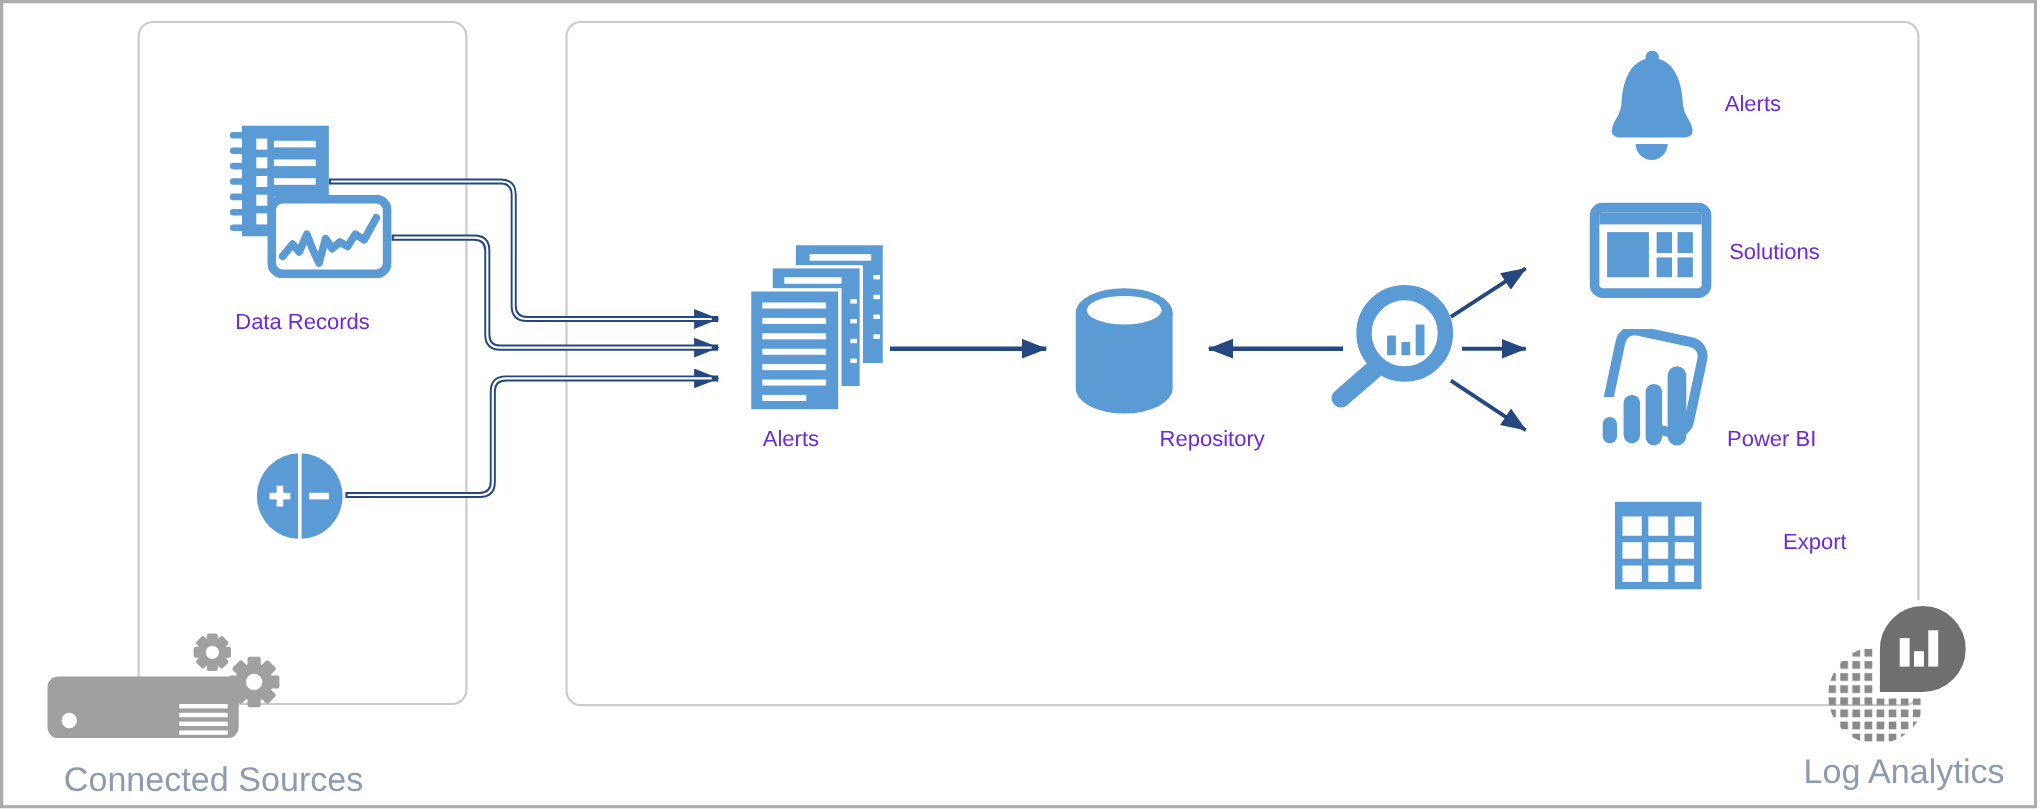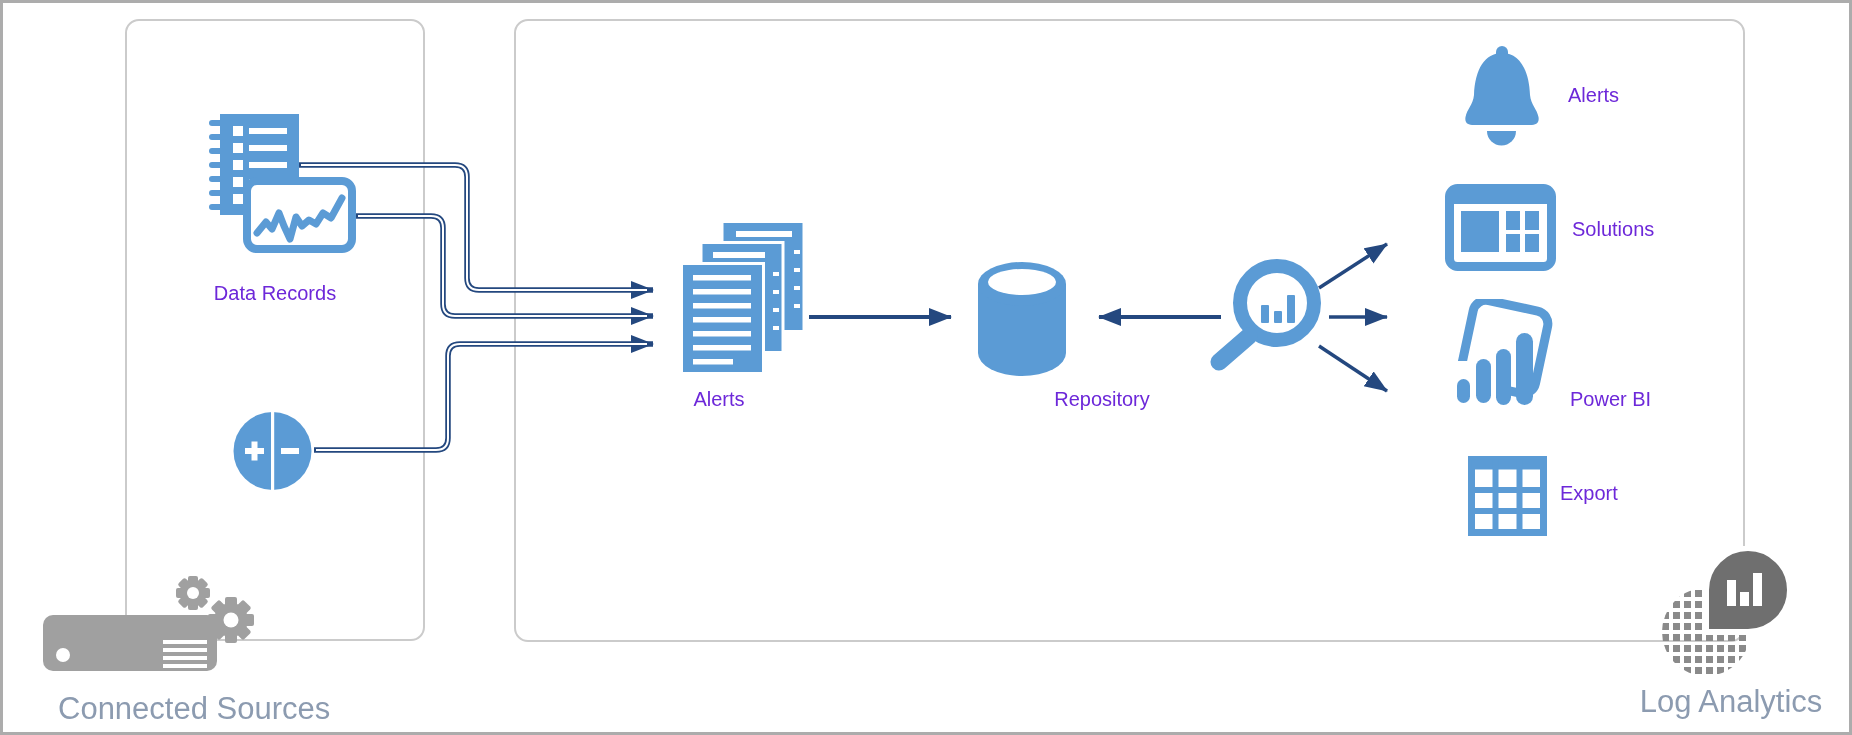--- a/index.html
+++ b/index.html
@@ -263,18 +263,18 @@
       </g>
     </svg>
   </div>
 
   <div class="node-label" style="left:172px;top:279px;width:200px;">Data Records</div>
   <div class="node-label" style="left:616px;top:385px;width:200px;">Alerts</div>
   <div class="node-label" style="left:999px;top:385px;width:200px;">Repository</div>
   <div class="node-label left-align" style="left:1565px;top:81px;">Alerts</div>
   <div class="node-label left-align" style="left:1569px;top:215px;">Solutions</div>
   <div class="node-label left-align" style="left:1567px;top:337px;margin-top:48px;">Power BI</div>
-  <div class="node-label left-align" style="left:1557px;top:479px;">Export</div>
+  <div class="node-label left-align" style="left:1618px;top:479px;">Export</div>
 
   <div class="muted-label" style="left:55px;top:688px;">Connected Sources</div>
   <div class="muted-label center" style="left:1578px;top:681px;width:300px;">Log Analytics</div>
 
 </div>
 
 </body></html>

